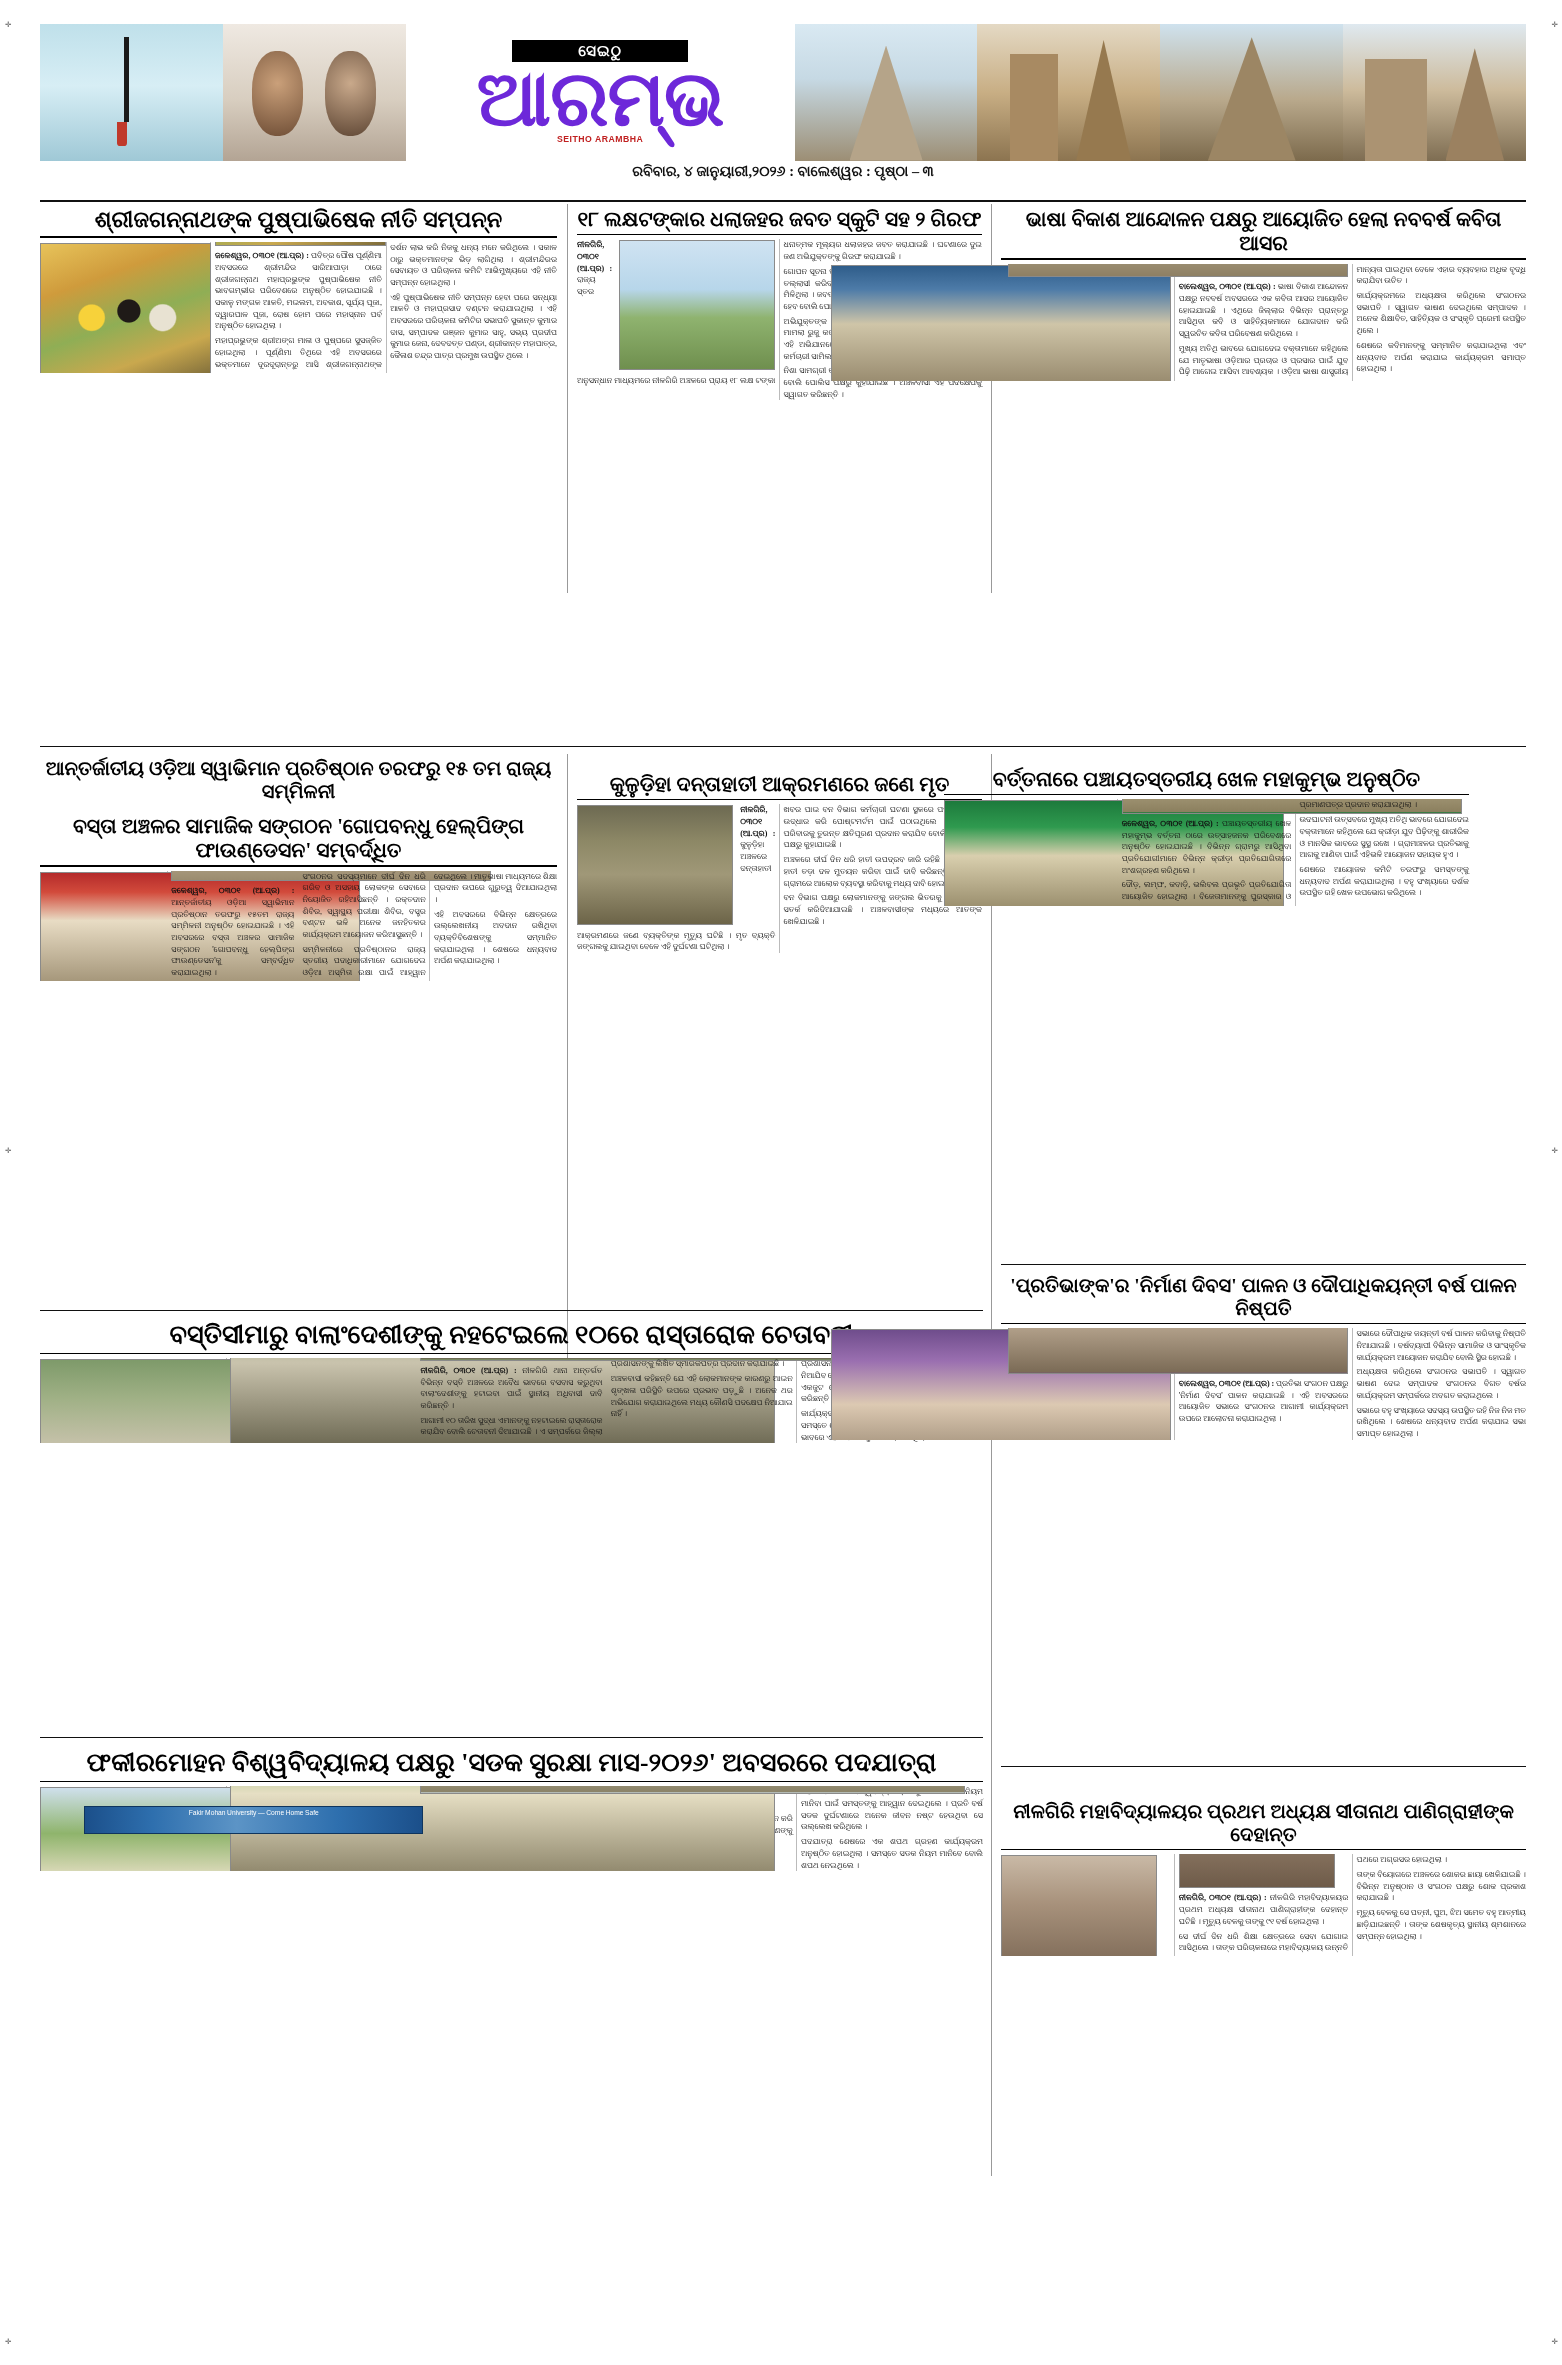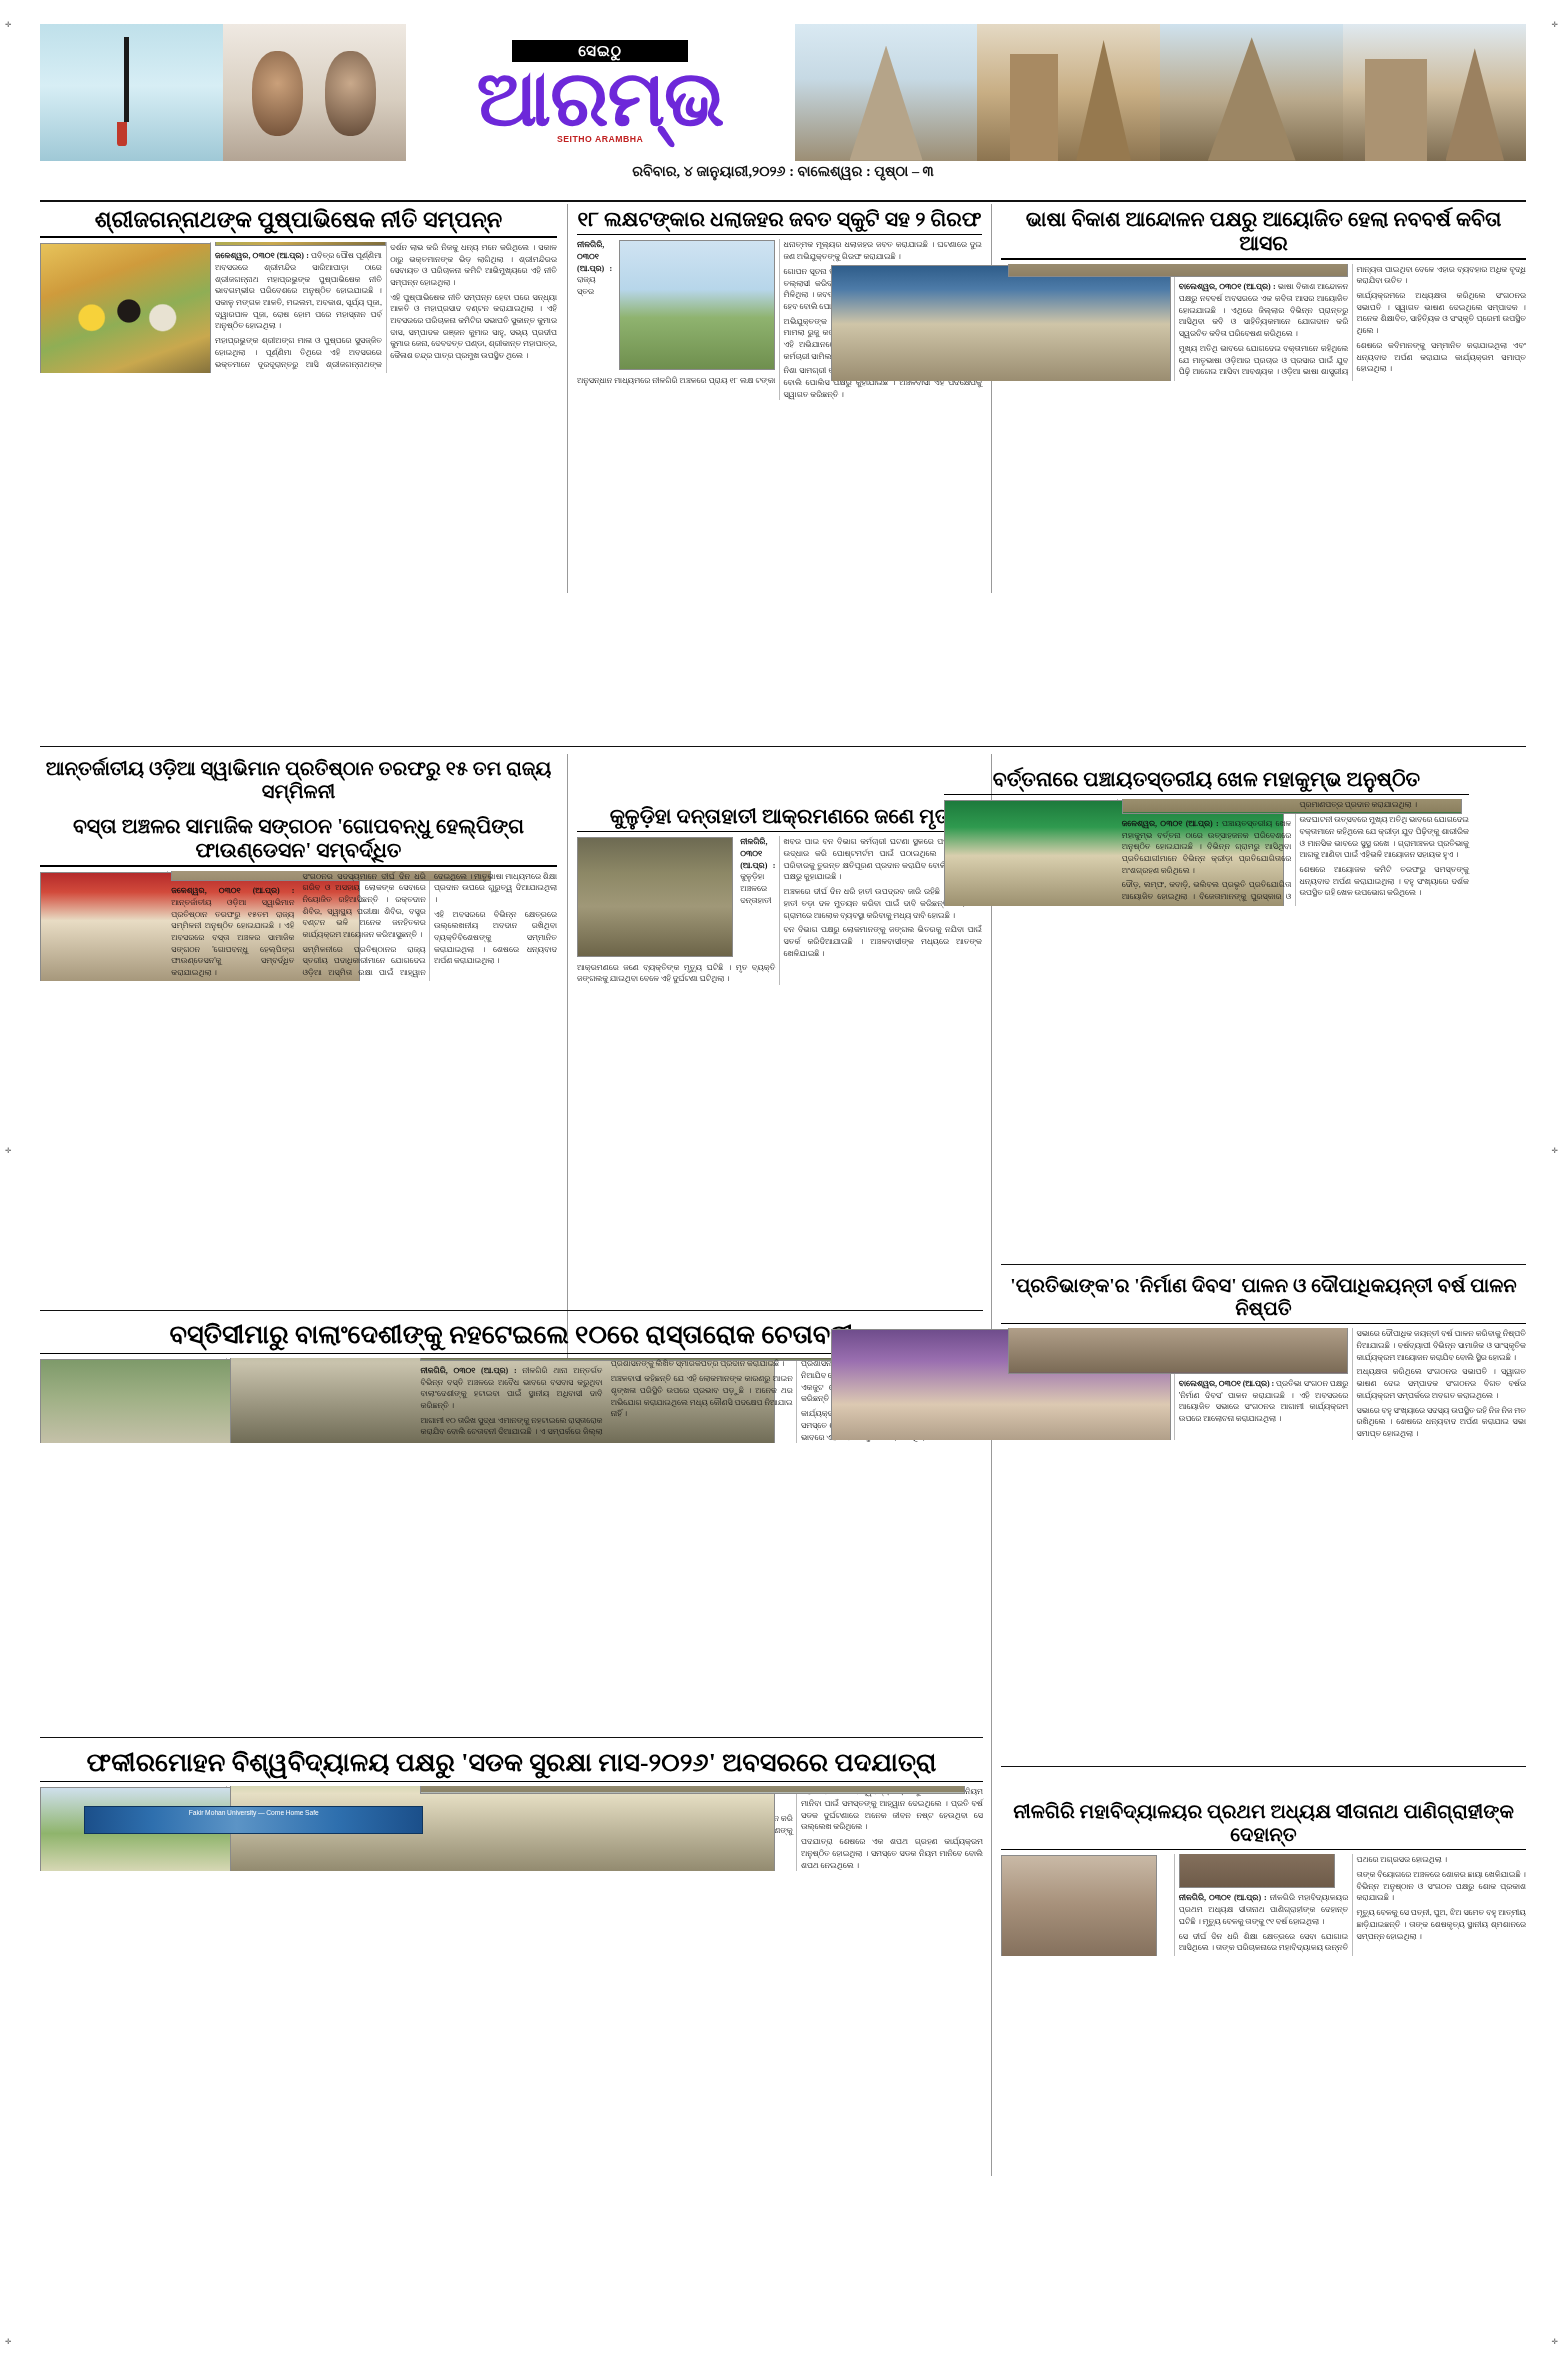--- a/index.html
+++ b/index.html
@@ -232,21 +232,21 @@
         <p style="margin:0 0 3.1px;"><span class="lead">ଜଳେଶ୍ୱର, ୦୩୦୧ (ଆ.ପ୍ର) :</span>
           <span>ଆନ୍ତର୍ଜାତୀୟ ଓଡ଼ିଆ ସ୍ୱାଭିମାନ ପ୍ରତିଷ୍ଠାନ ତରଫରୁ ୧୫ତମ ରାଜ୍ୟ ସମ୍ମିଳନୀ ଅନୁଷ୍ଠିତ ହୋଇଯାଇଛି । ଏହି ଅବସରରେ ବସ୍ତା ଅଞ୍ଚଳର ସାମାଜିକ ସଙ୍ଗଠନ 'ଗୋପବନ୍ଧୁ ହେଲ୍ପିଙ୍ଗ ଫାଉଣ୍ଡେସନ'କୁ ସମ୍ବର୍ଦ୍ଧିତ କରାଯାଇଥିଲା ।</span></p>
         <p style="margin:0 0 3.1px;">ସଂଗଠନର ସଦସ୍ୟମାନେ ଦୀର୍ଘ ଦିନ ଧରି ଗରିବ ଓ ଅସହାୟ ଲୋକଙ୍କ ସେବାରେ ନିୟୋଜିତ ରହିଆସିଛନ୍ତି । ରକ୍ତଦାନ ଶିବିର, ସ୍ୱାସ୍ଥ୍ୟ ପରୀକ୍ଷା ଶିବିର, ବସ୍ତ୍ର ବଣ୍ଟନ ଭଳି ଅନେକ ଜନହିତକର କାର୍ଯ୍ୟକ୍ରମ ଆୟୋଜନ କରିଆସୁଛନ୍ତି ।</p>
         <p style="margin:0 0 3.1px;">ସମ୍ମିଳନୀରେ ପ୍ରତିଷ୍ଠାନର ରାଜ୍ୟ ସ୍ତରୀୟ ପଦାଧିକାରୀମାନେ ଯୋଗଦେଇ ଓଡ଼ିଆ ଅସ୍ମିତା ରକ୍ଷା ପାଇଁ ଆହ୍ୱାନ ଦେଇଥିଲେ । ମାତୃଭାଷା ମାଧ୍ୟମରେ ଶିକ୍ଷା ପ୍ରଦାନ ଉପରେ ଗୁରୁତ୍ୱ ଦିଆଯାଇଥିଲା ।</p>
         <p style="margin:0;">ଏହି ଅବସରରେ ବିଭିନ୍ନ କ୍ଷେତ୍ରରେ ଉଲ୍ଲେଖନୀୟ ଅବଦାନ ରଖିଥିବା ବ୍ୟକ୍ତିବିଶେଷଙ୍କୁ ସମ୍ମାନିତ କରାଯାଇଥିଲା । ଶେଷରେ ଧନ୍ୟବାଦ ଅର୍ପଣ କରାଯାଇଥିଲା ।</p>
       </div>
     </div>
 
     <div class="divider-v" style="left:527px;top:730px;height:615px;"></div>
 
-    <div class="region" style="left:537px;top:780px;width:405px;">
+    <div class="region" style="left:537px;top:748px;width:405px;">
       <div class="hl hl-2">କୁଳୁଡ଼ିହା ଦନ୍ତାହାତୀ ଆକ୍ରମଣରେ ଜଣେ ମୃତ</div>
       <div class="hl-rule"></div>
       <div class="body-txt cols" style="column-count:2;">
         <div class="photo-wrap">
           <div class="photo p-elephant" style="width:154px;height:118px;"></div>
         </div>
         <p style="margin:0 0 3.1px;"><span class="lead">ନୀଳଗିରି, ୦୩୦୧ (ଆ.ପ୍ର) :</span>
           <span>କୁଳୁଡ଼ିହା ଅଞ୍ଚଳରେ ଦନ୍ତାହାତୀ ଆକ୍ରମଣରେ ଜଣେ ବ୍ୟକ୍ତିଙ୍କ ମୃତ୍ୟୁ ଘଟିଛି । ମୃତ ବ୍ୟକ୍ତି ଜଙ୍ଗଲକୁ ଯାଇଥିବା ବେଳେ ଏହି ଦୁର୍ଘଟଣା ଘଟିଥିଲା ।</span></p>
         <p style="margin:0 0 3.1px;">ଖବର ପାଇ ବନ ବିଭାଗ କର୍ମଚାରୀ ଘଟଣା ସ୍ଥଳରେ ପହଞ୍ଚି ମୃତଦେହ ଉଦ୍ଧାର କରି ପୋଷ୍ଟମର୍ଟମ ପାଇଁ ପଠାଇଥିଲେ । ମୃତକଙ୍କ ପରିବାରକୁ ତୁରନ୍ତ କ୍ଷତିପୂରଣ ପ୍ରଦାନ କରାଯିବ ବୋଲି ବନ ବିଭାଗ ପକ୍ଷରୁ କୁହାଯାଇଛି ।</p>
         <p style="margin:0 0 3.1px;">ଅଞ୍ଚଳରେ ଦୀର୍ଘ ଦିନ ଧରି ହାତୀ ଉପଦ୍ରବ ଜାରି ରହିଛି । ଗ୍ରାମବାସୀ ହାତୀ ତଡ଼ା ଦଳ ମୁତୟନ କରିବା ପାଇଁ ଦାବି କରିଛନ୍ତି । ରାତିରେ ଗ୍ରାମରେ ଆଲୋକ ବ୍ୟବସ୍ଥା କରିବାକୁ ମଧ୍ୟ ଦାବି ହୋଇଛି ।</p>

